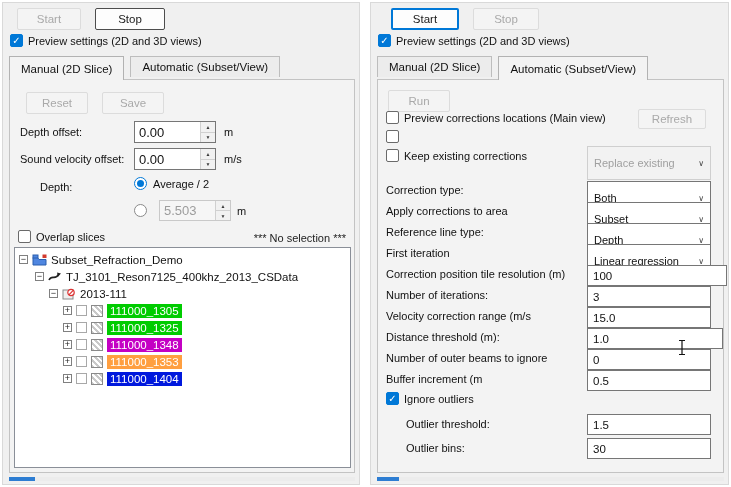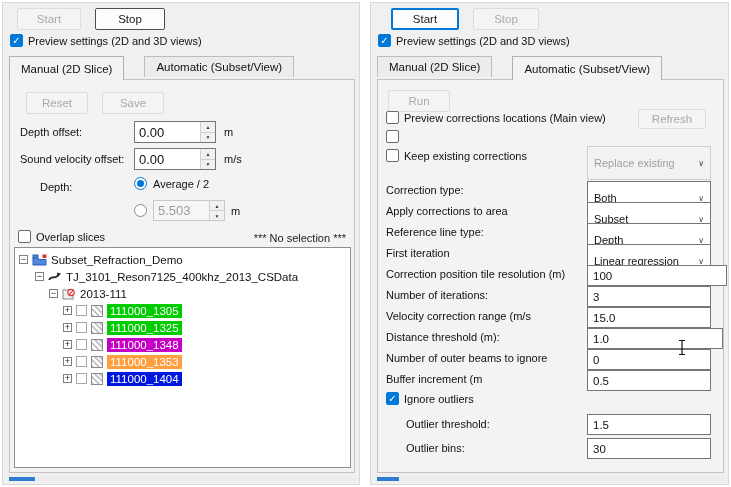--- a/index.html
+++ b/index.html
@@ -11,25 +11,25 @@
   .btn.dark{border:1px solid #4d4d4d}
   .btn.primary{border:2px solid #0078d7}
   .chkrow{position:absolute;display:flex;align-items:center;gap:5px;white-space:nowrap}
   .lbl{font-size:11px;color:#111;white-space:nowrap}
   .alabel{position:absolute;font-size:11px;color:#111;white-space:nowrap}
   .checkbox{width:13px;height:13px;border:1px solid #6a6a6a;background:#fff;display:flex;align-items:center;justify-content:center;flex:none;border-radius:2px}
   .checkbox.checked{background:#0078d7;border-color:#0078d7}
   .checkbox .tick{color:#fff;font-size:10px;line-height:1}
   .tabbar{position:absolute;display:flex;align-items:flex-start;height:24px;z-index:3}
   .tab{height:21px;display:flex;align-items:center;padding:0 11px;font-size:11.5px;background:#ececec;border:1px solid #bdbdbd;border-bottom:none;color:#111}
-  .tab + .tab{margin-left:20px}
+  .tab + .tab{margin-left:6px}
   .tab.active{height:24px;background:#f3f3f3;border-color:#b2b2b2;margin-bottom:-1px;z-index:4;position:relative}
   .content{position:absolute;background:#f3f3f3;border:1px solid #c3c3c3}
   .spin{position:absolute;display:flex;height:22px;border:1px solid #767676;background:#fff}
-  .spin.inline{position:static;}
+  .spin.inline{position:static;margin-left:6px}
   .spin .val{flex:1;min-width:0;border:none;outline:none;font-family:"Liberation Sans",sans-serif;font-size:13px;padding:0 4px;background:transparent;color:#111}
   .spin.disabled{border-color:#c9c9c9;background:#f6f6f6}
   .spin.disabled .val{color:#9d9d9d}
   .arrows{width:15px;display:flex;flex-direction:column;border-left:1px solid #d0d0d0;flex:none}
   .arrows .sp{flex:1;display:flex;align-items:center;justify-content:center;font-size:5px;color:#3a3a3a;background:#f1f1f1}
   .arrows .sp:first-child{border-bottom:1px solid #d0d0d0}
   .radiorow{position:absolute;display:flex;align-items:center;gap:6px}
   .radio{width:13px;height:13px;border-radius:50%;border:1px solid #8a8a8a;background:#fff;flex:none;display:flex;align-items:center;justify-content:center}
   .radio.sel{border-color:#0078d7}
   .radio.sel::after{content:"";width:7px;height:7px;border-radius:50%;background:#0078d7}

